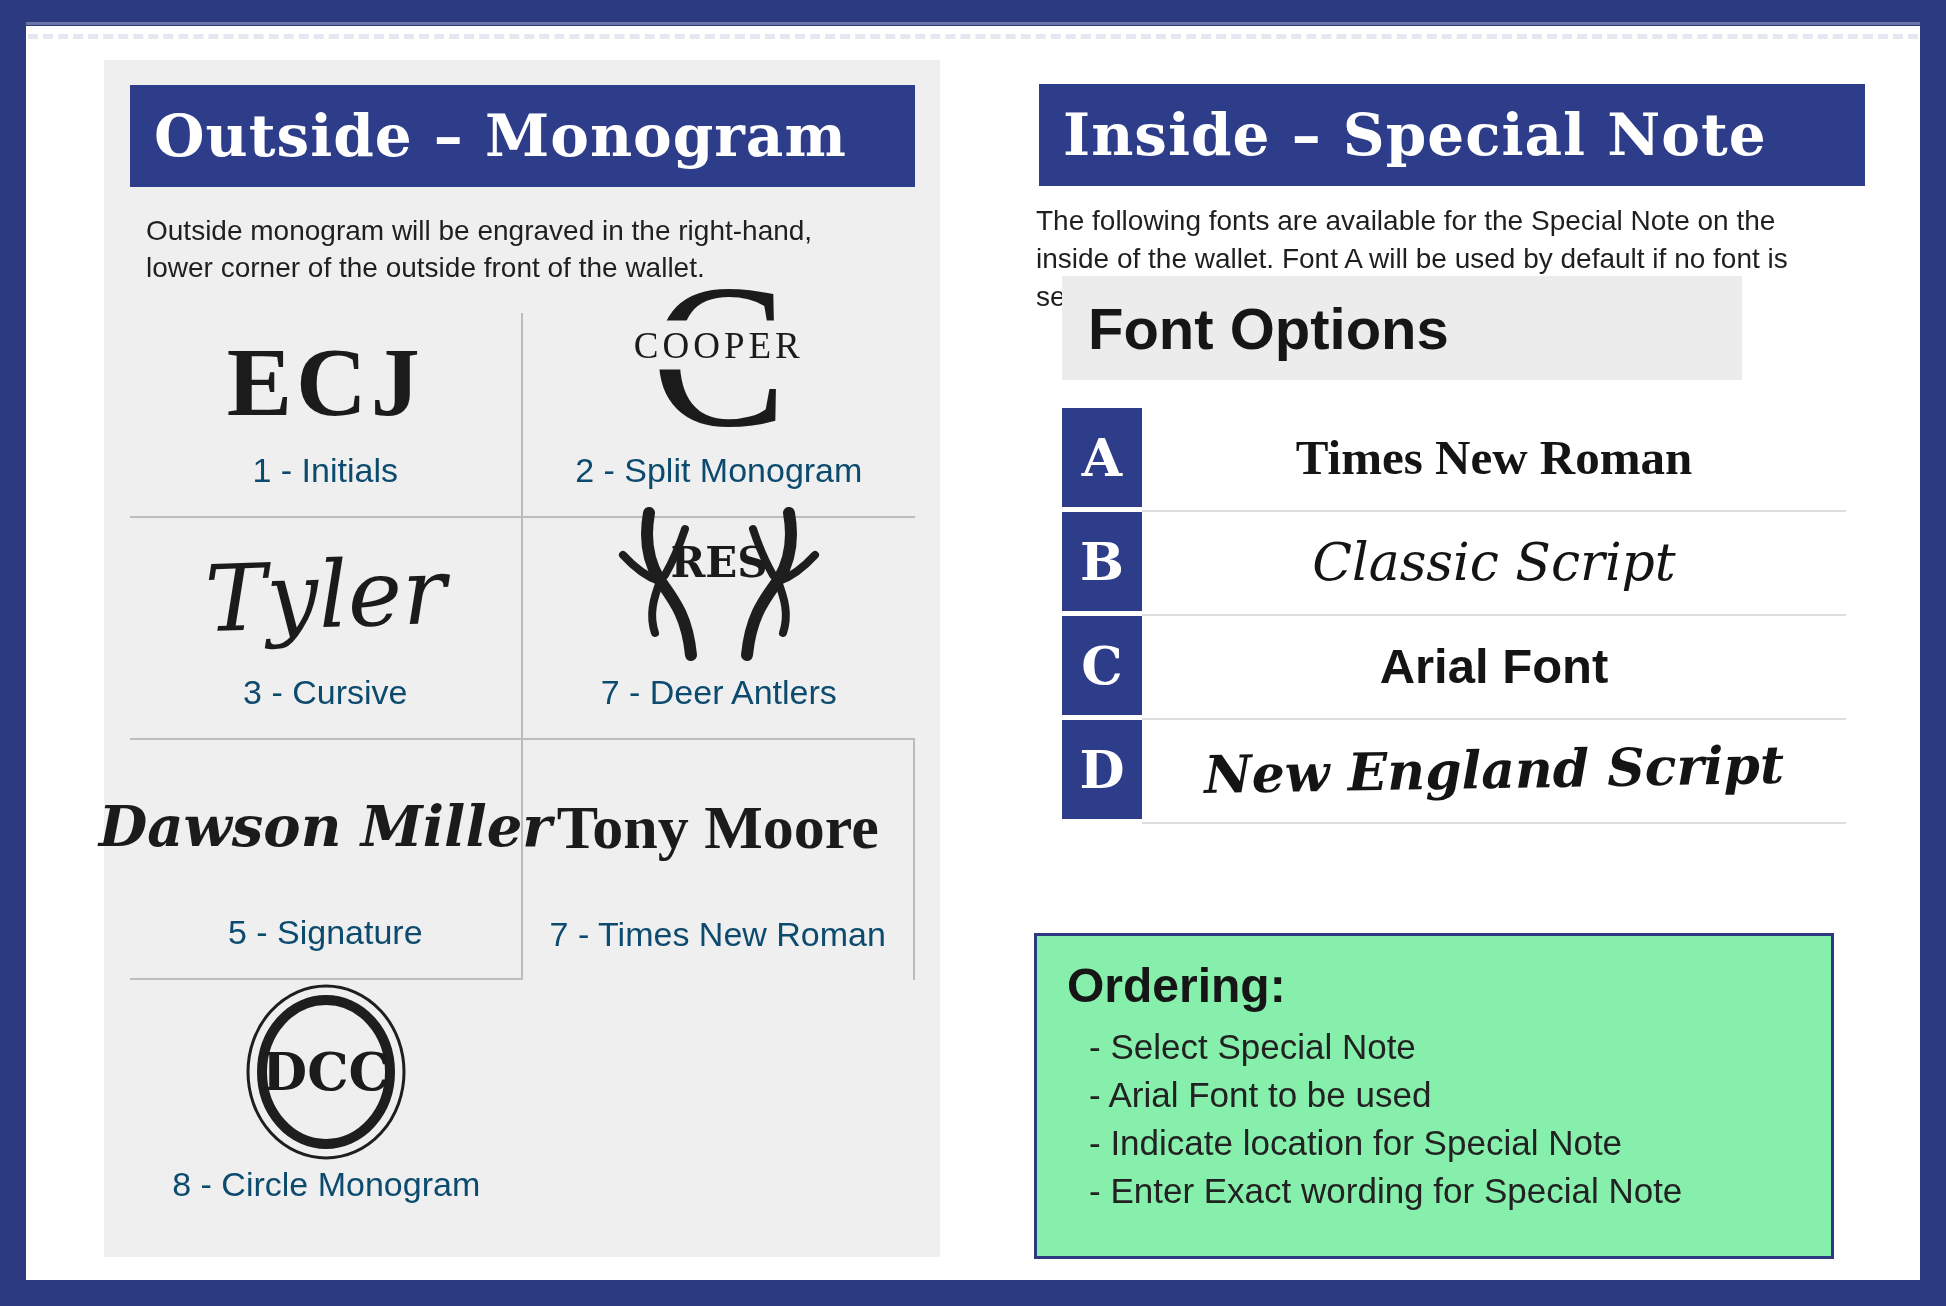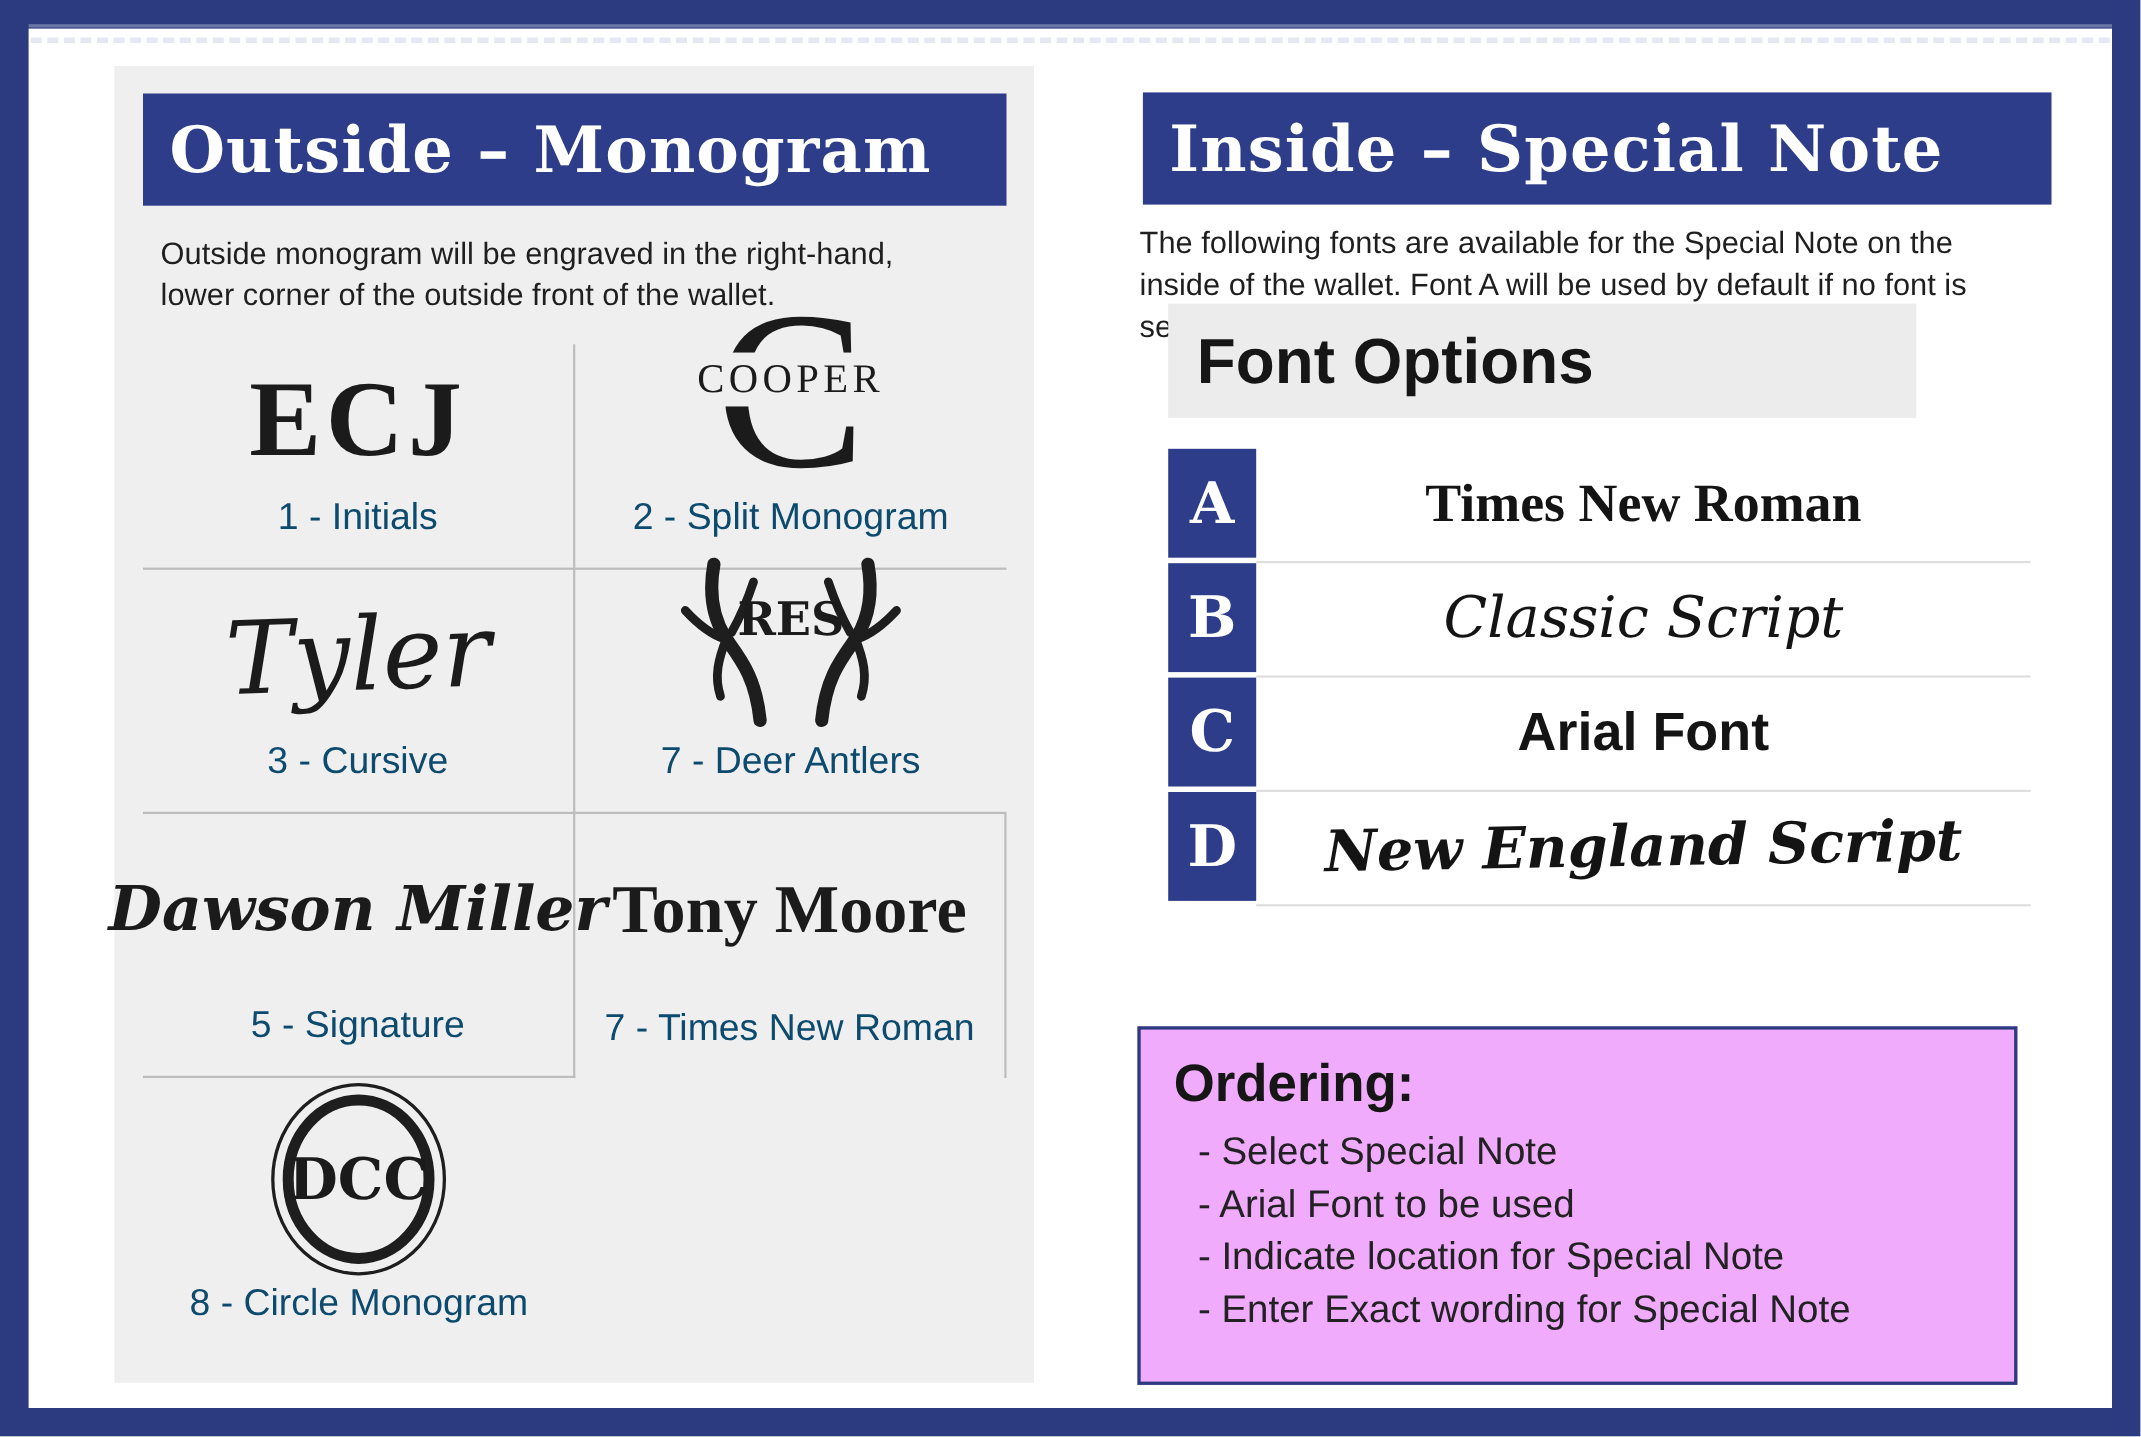--- a/index.html
+++ b/index.html
@@ -136,21 +136,21 @@
     display:flex;align-items:center;justify-content:center;
     color:#141414;white-space:nowrap;
   }
   .f-times{font-family:"Liberation Serif", serif;font-weight:bold;font-size:49px;}
   .f-classic{font-family:"DejaVu Serif", serif;font-style:italic;font-size:52px;}
   .f-arial{font-family:"Liberation Sans", sans-serif;font-weight:bold;font-size:49px;}
   .f-newengland{font-family:"DejaVu Serif", serif;font-style:italic;font-weight:bold;font-size:52px;transform:rotate(-1deg);}
 
   .ordering-box{
     position:absolute;left:1008px;top:907px;width:800px;height:326px;
-    background:#f0abfc;border:3px solid #2c3a80;box-sizing:border-box;
+    background:#86efac;border:3px solid #2c3a80;box-sizing:border-box;
     padding:22px 32px 0 30px;
   }
   .ord-title{
     margin:0 0 10px 0;font-size:48px;font-weight:bold;color:#161616;
   }
   .ord-item{
     margin-left:22px;font-size:35px;line-height:1.37;color:#222222;
   }
 </style>
 </head>

